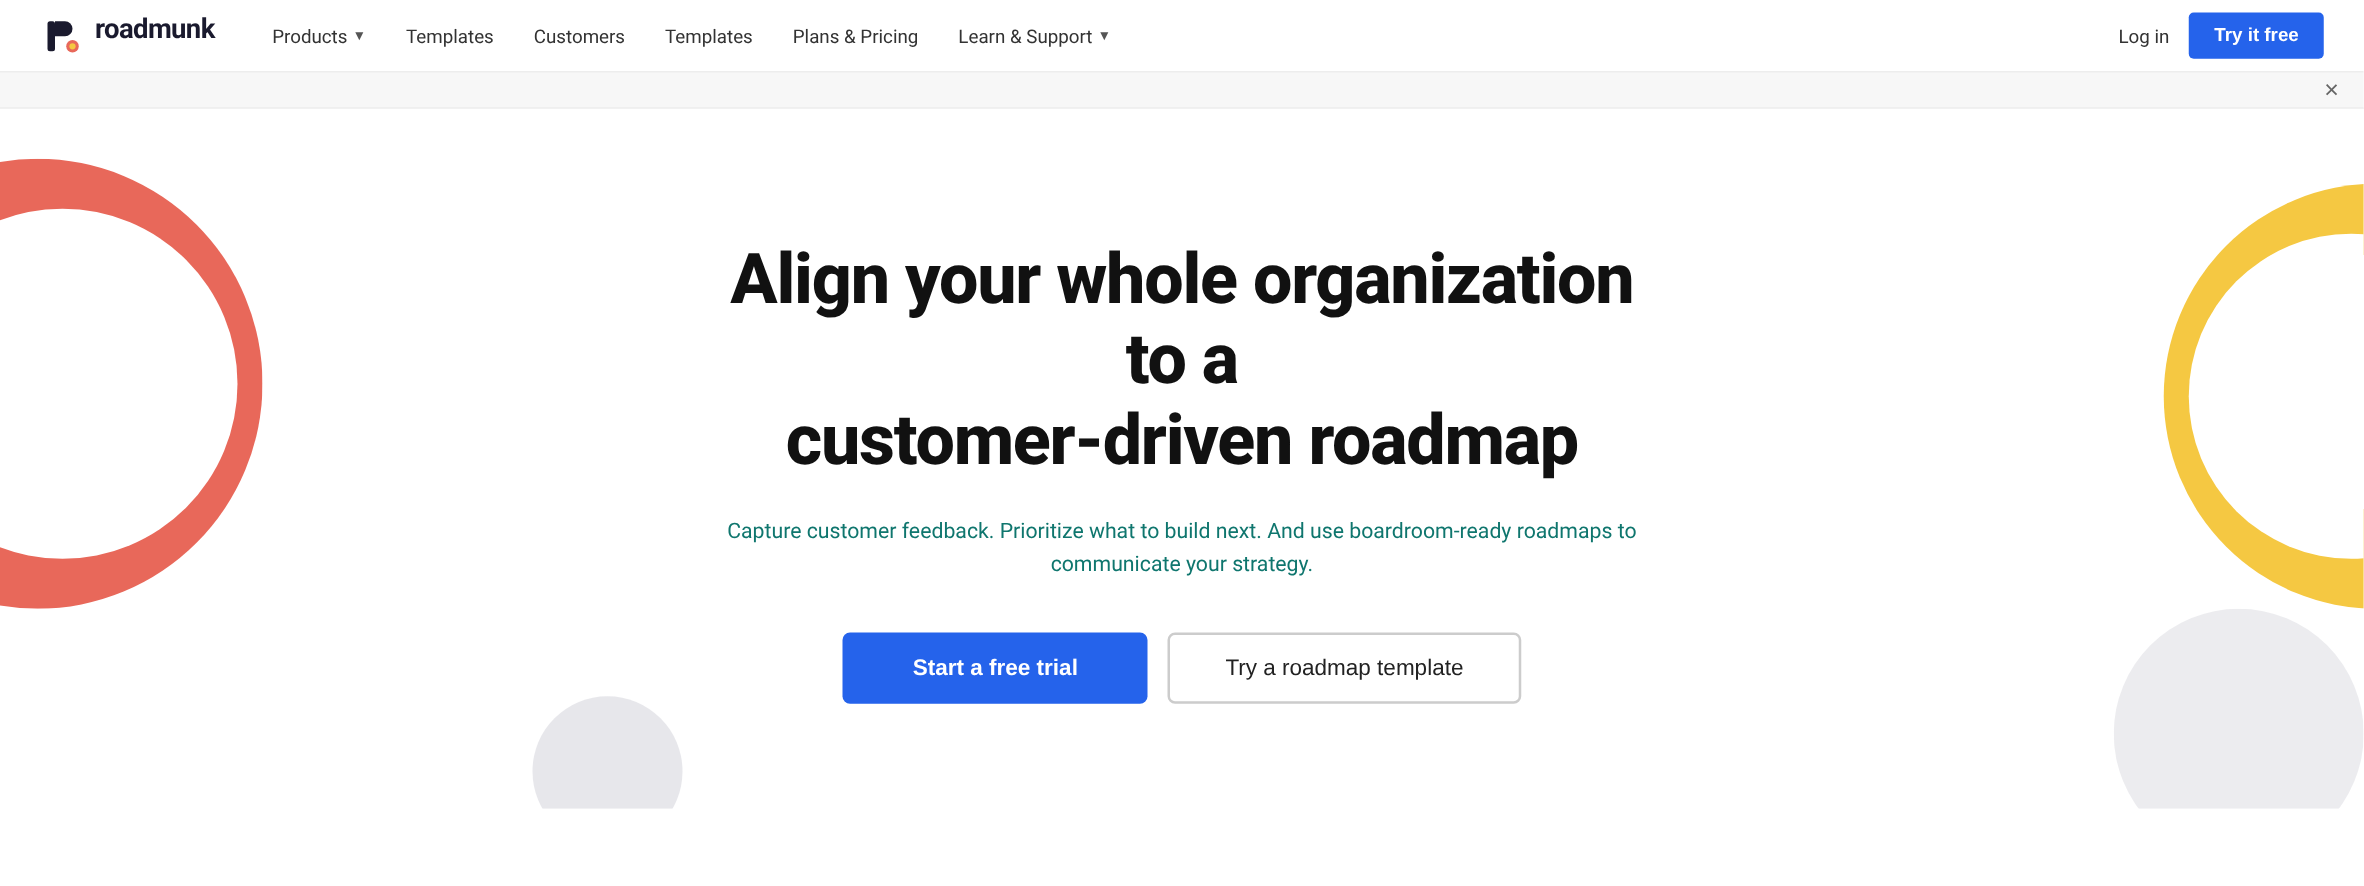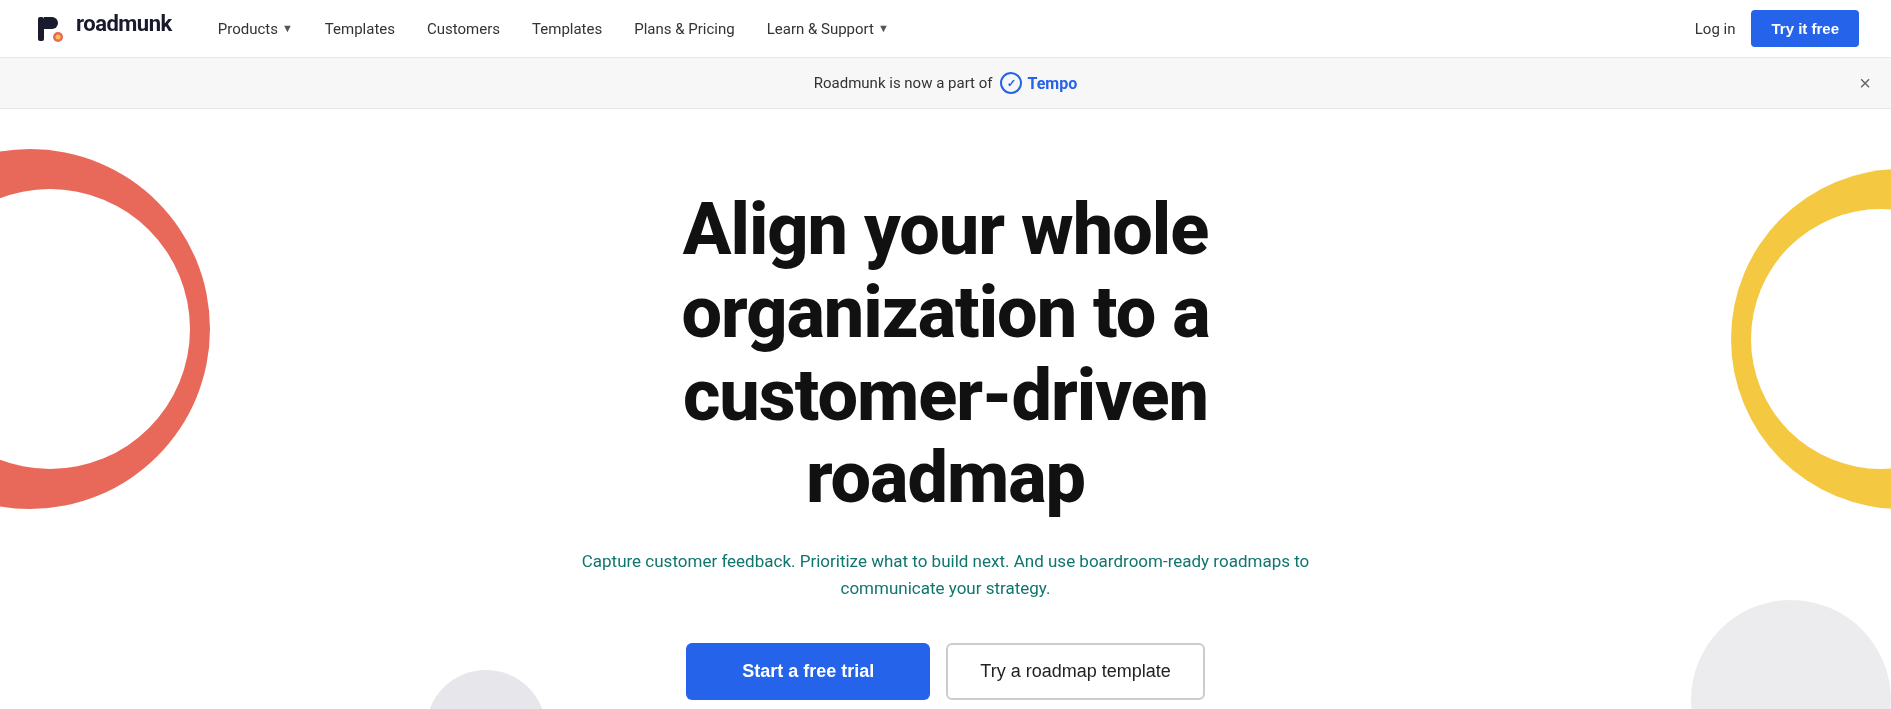--- a/index.html
+++ b/index.html
@@ -253,21 +253,21 @@
       opacity: 0.4;
     }
 
     .hero-content {
       position: relative;
       z-index: 2;
       max-width: 780px;
     }
 
     .hero-title {
-      font-size: 72px;
+      font-size: 56px;
       font-weight: 800;
       color: #111;
       line-height: 1.15;
       margin-bottom: 28px;
       letter-spacing: -1px;
     }
 
     .hero-subtitle {
       font-size: 18px;
       color: #333;
@@ -302,21 +302,21 @@
       font-size: 18px;
       font-weight: 700;
       cursor: pointer;
     }
 
     .btn-secondary {
       background: #fff;
       color: #222;
       border: 2px solid #ccc;
       border-radius: 6px;
-      padding: 16px 32px;
+      padding: 16px 44px;
       font-size: 18px;
       font-weight: 500;
       cursor: pointer;
       text-align: right;
     }
   </style>
 </head>
 <body>
 
 <nav class="navbar">
@@ -355,27 +355,20 @@
     </a>
   </div>
 
   <div class="nav-right">
     <a class="login-link" href="#">Log in</a>
     <button class="try-free-btn">Try it free</button>
   </div>
 </nav>
 
 <div class="announcement-banner">
-  <div class="banner-text">
-    <span>Roadmunk is now a part of</span>
-    <div class="tempo-logo">
-      <div class="tempo-check">✓</div>
-      <span class="tempo-name">Tempo</span>
-    </div>
-  </div>
   <button class="banner-close">×</button>
 </div>
 
 <section class="hero">
 
   <div class="shape-left">
     <div class="shape-left-inner"></div>
     <div class="shape-left-cutout"></div>
   </div>
 

